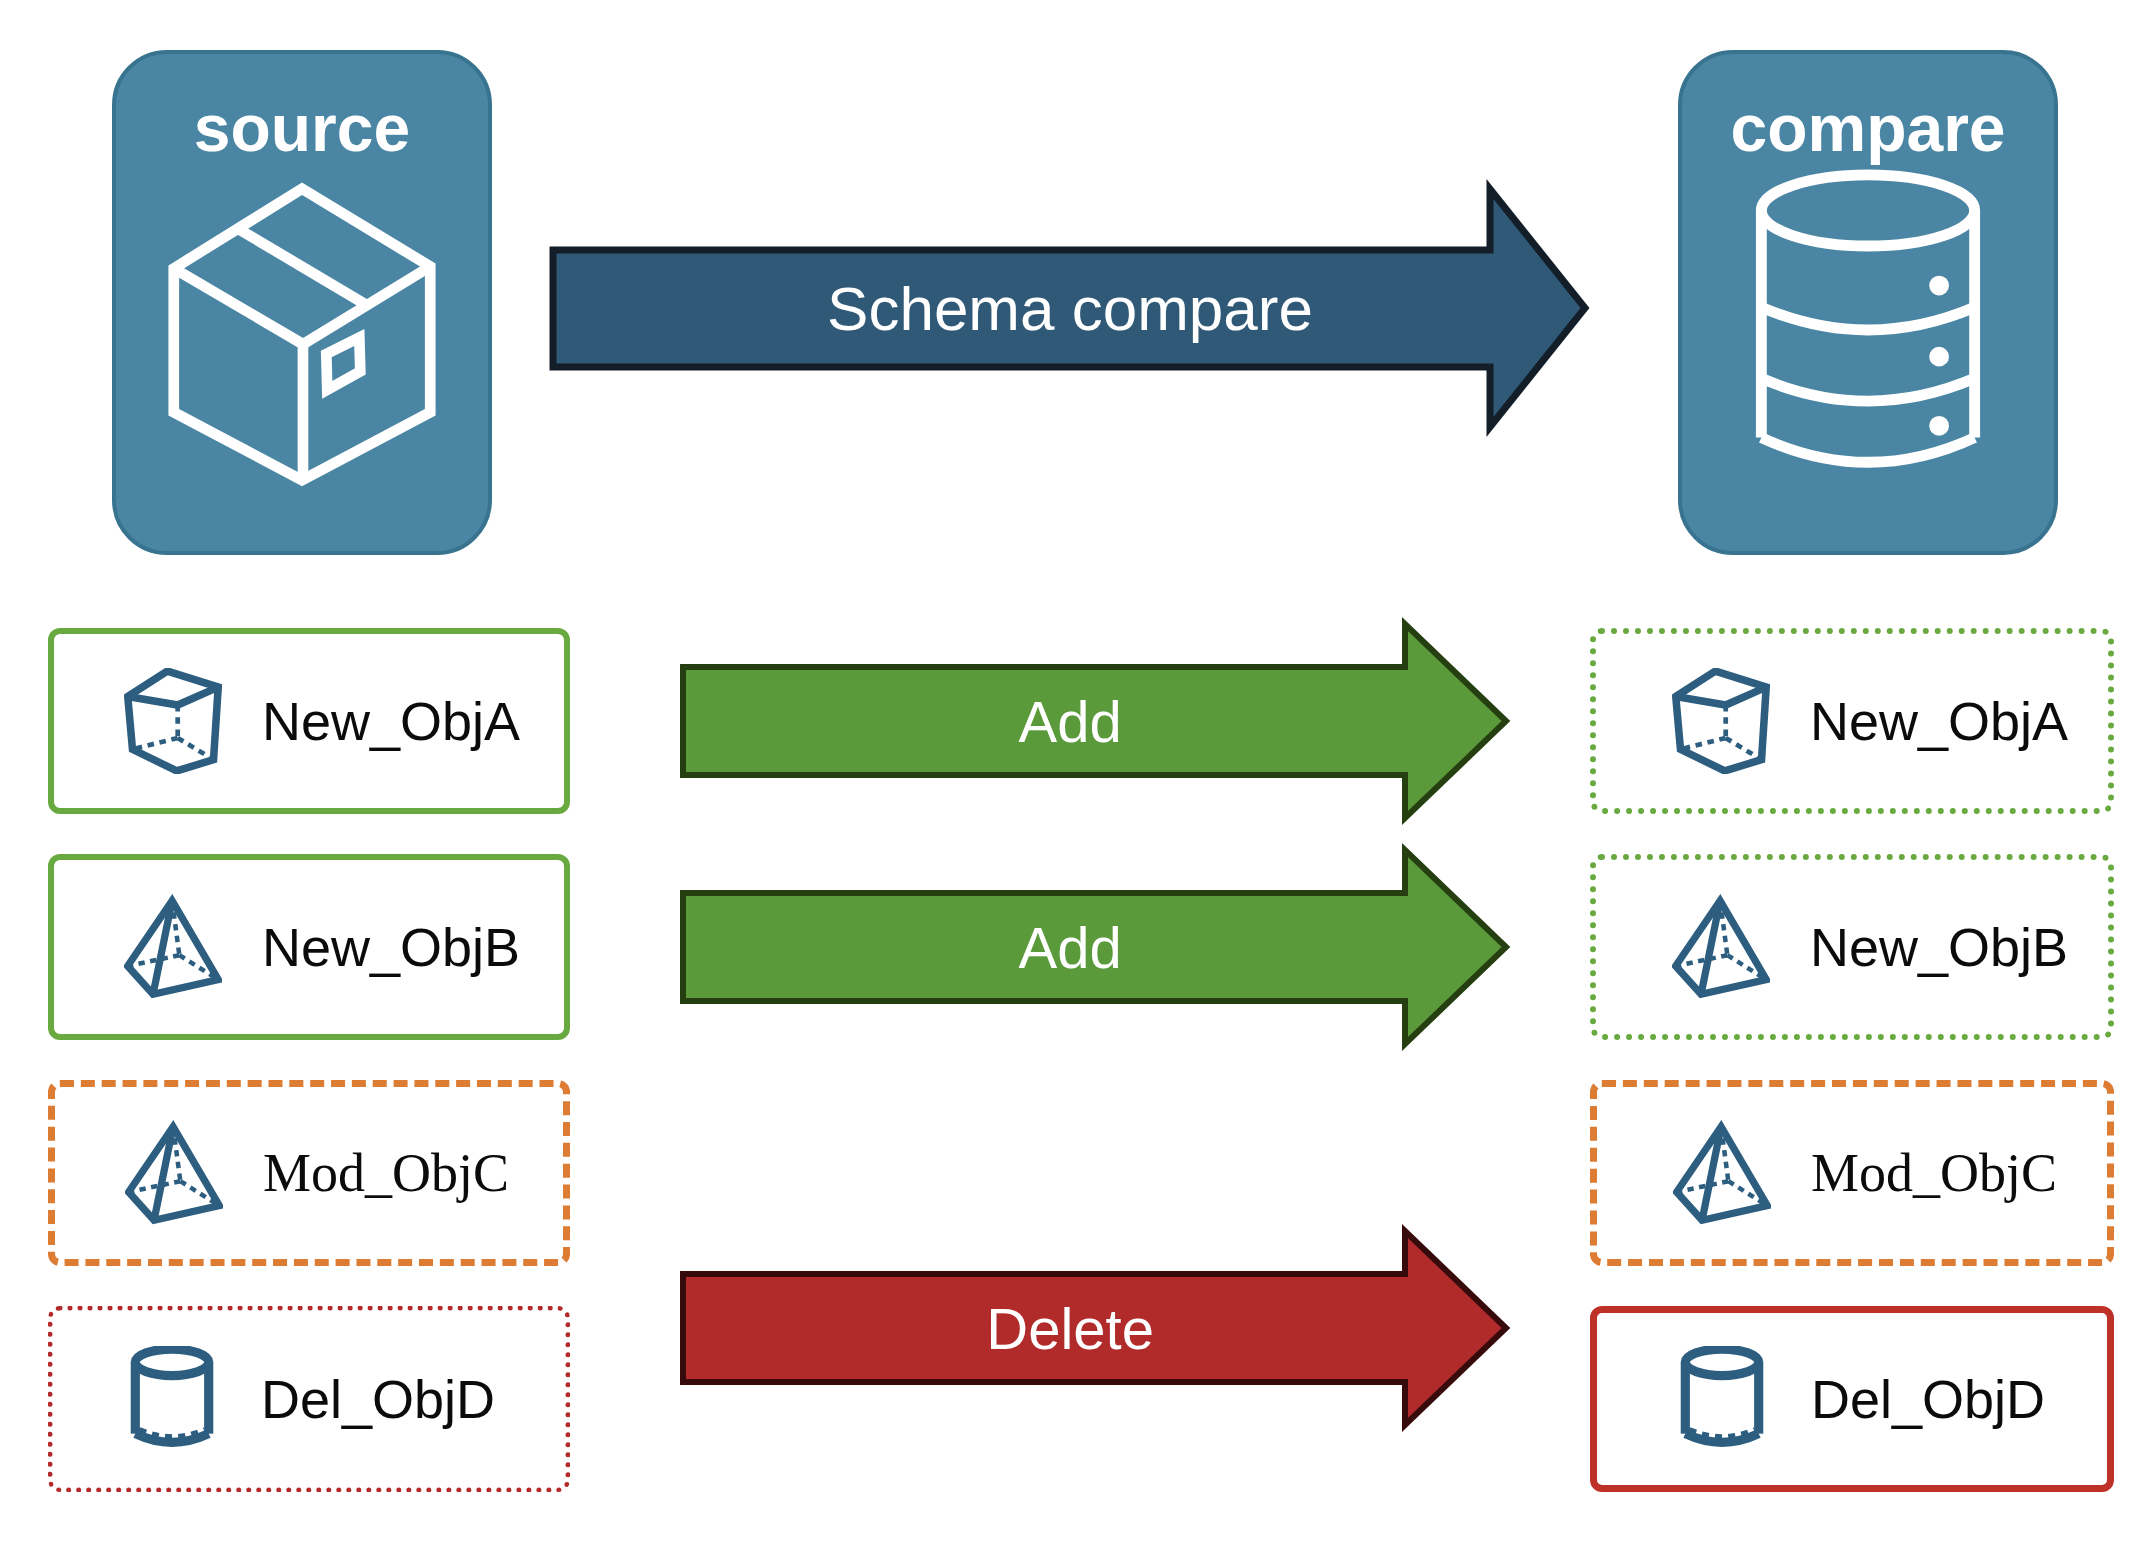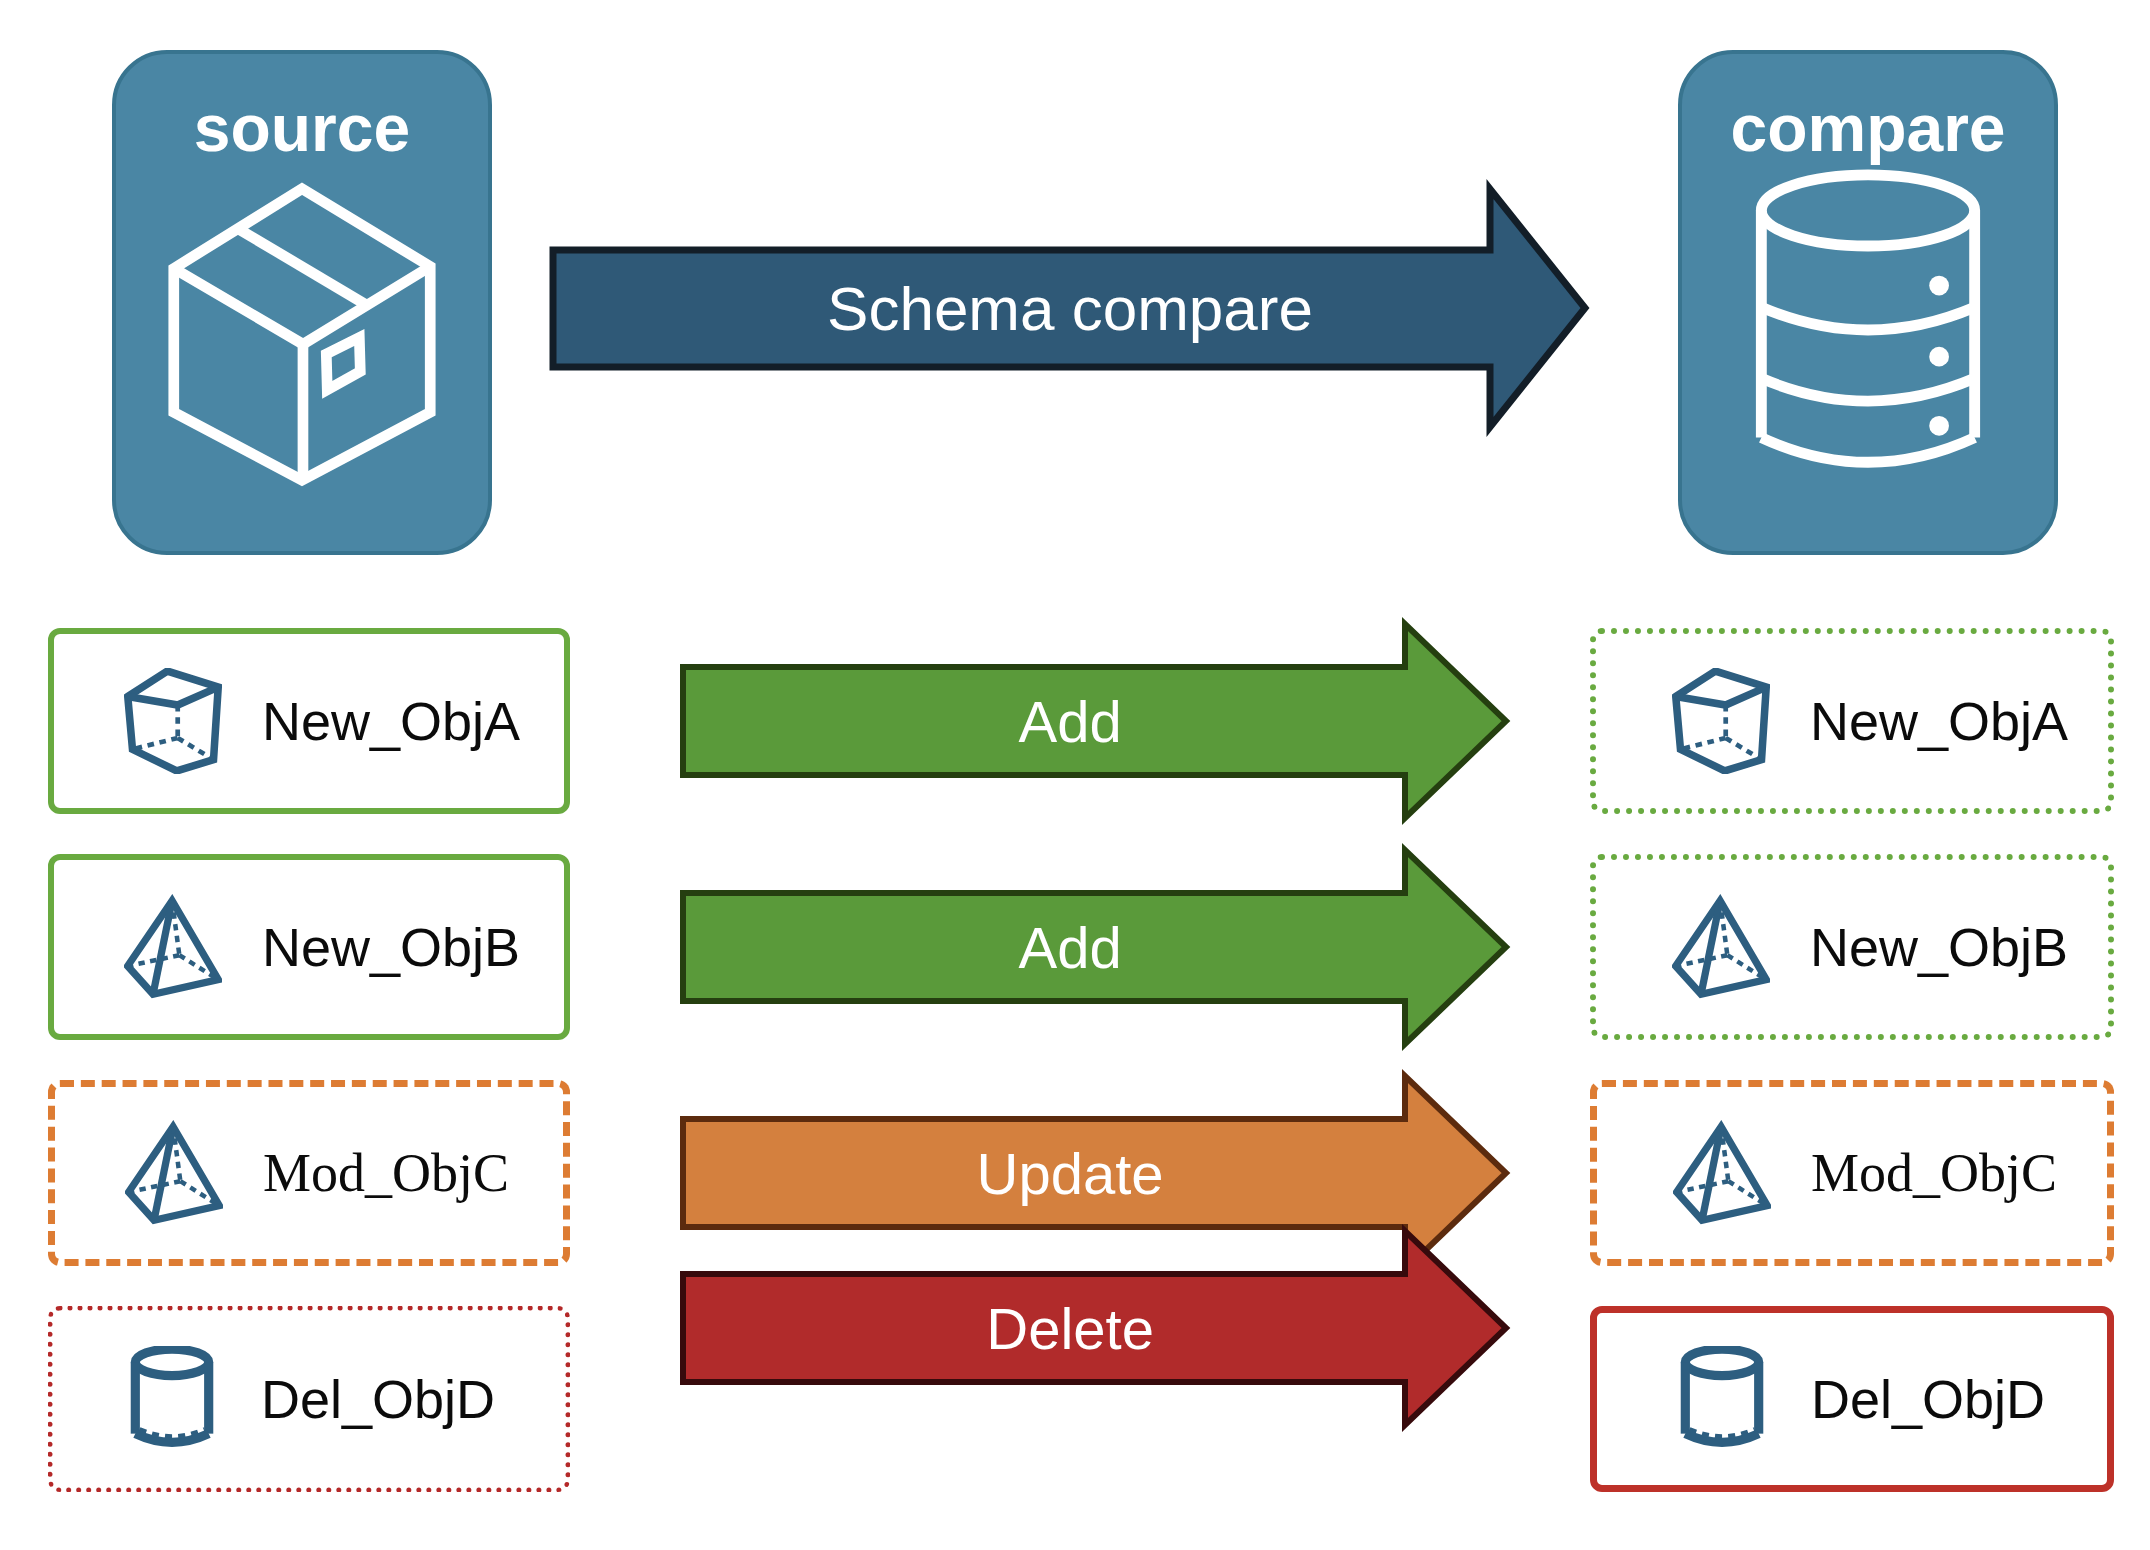--- a/index.html
+++ b/index.html
@@ -182,26 +182,20 @@
           </g>
           <g fill="none" stroke="currentColor" stroke-width="5" stroke-dasharray="7 6">
             <path d="M53,4 L61,64"></path>
             <path d="M61,64 L4,76"></path>
             <path d="M61,64 L104,91"></path>
           </g>
         </svg>
       </span>
     <span class="obj-label">Mod_ObjC</span>
   </div>
-  <div class="flow flow-row fr3 arrow-orange">
-    <svg viewBox="0 0 830 200" preserveAspectRatio="none">
-      <polygon points="3,46 725,46 725,3 826,100 725,197 725,154 3,154"></polygon>
-    </svg>
-    <div class="flow-label">Update</div>
-  </div>
   <div class="obj obj-right or3 b-orange-dashed">
     <span class="rowicon">
         <svg viewBox="0 0 108 110">
           <g fill="none" stroke="currentColor" stroke-width="8">
             <path d="M53,4 L4,76 L32,107 L104,91 Z"></path>
             <path d="M53,4 L32,107"></path>
           </g>
           <g fill="none" stroke="currentColor" stroke-width="5" stroke-dasharray="7 6">
             <path d="M53,4 L61,64"></path>
             <path d="M61,64 L4,76"></path>

